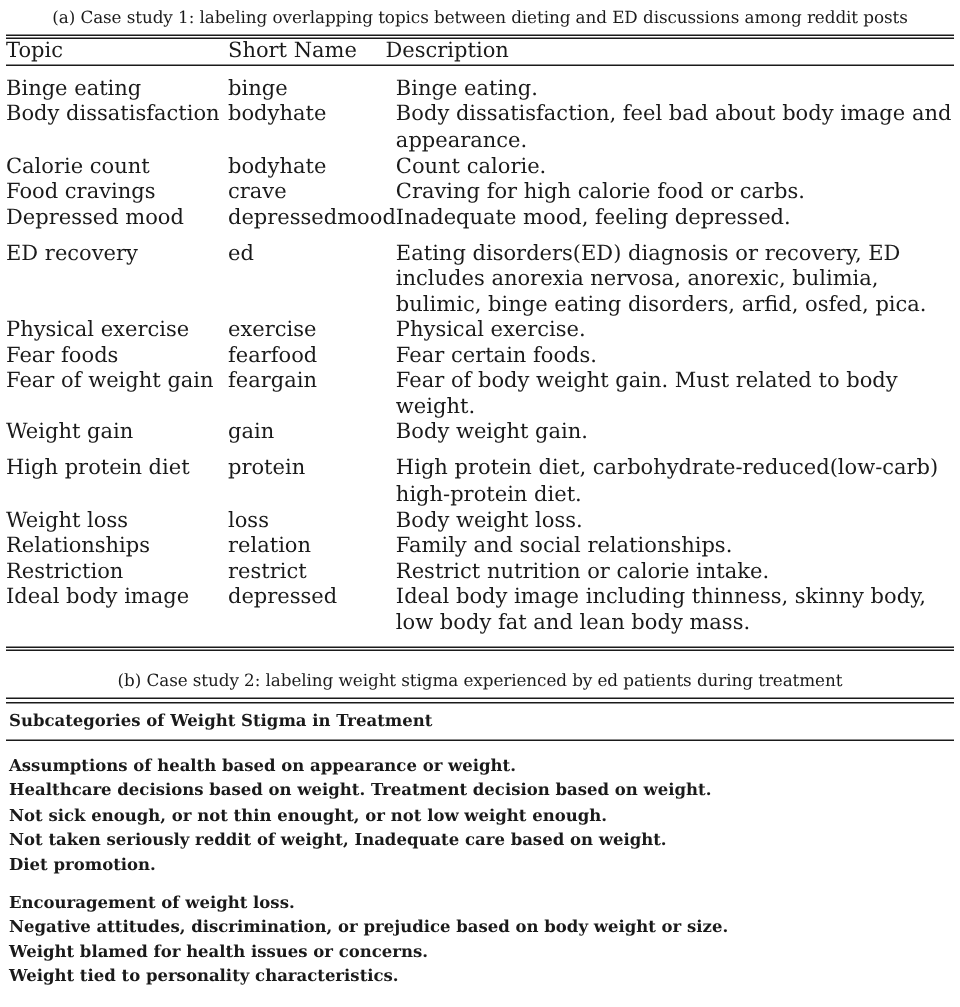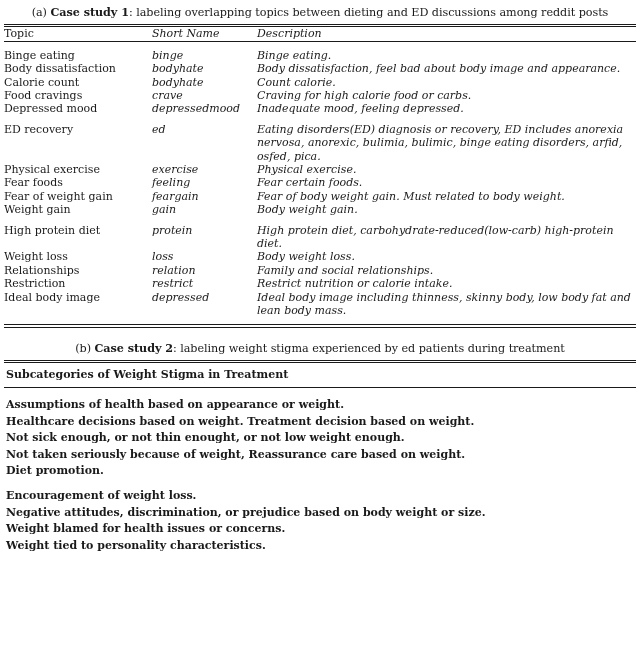--- a/index.html
+++ b/index.html
@@ -20,50 +20,50 @@
     height: 671px;
     box-sizing: border-box;
   }
   .caption {
     font-size: 11.2px;
     text-align: center;
     line-height: 1.25;
     padding: 3px 6px 4px 6px;
     letter-spacing: -0.05px;
   }
-  .caption .cs-bold { font-weight: bold; }
+  .caption .cs-bold { font-weight: normal; }
 
   .rule-thick {
     border-top: 1.1px solid #1a1a1a;
     border-bottom: 1.1px solid #1a1a1a;
     height: 1.3px;
     margin: 0 4px;
   }
   .rule-thin {
     border-top: 1.0px solid #1a1a1a;
     height: 0;
     margin: 0 4px;
   }
 
   table.tbl {
     width: calc(100% - 8px);
     margin: 0 4px;
     border-collapse: collapse;
-    font-size: 11px;
+    font-size: 14px;
     line-height: 1.22;
   }
   table.tbl td, table.tbl th {
     text-align: left;
     vertical-align: top;
     font-weight: normal;
     padding: 0;
   }
   .col-topic { width: 148px; padding-right: 6px; }
-  .col-short { width: 105px; padding-right: 6px; font-style: italic; }
-  .col-desc  { width: auto; font-style: italic; }
+  .col-short { width: 105px; padding-right: 6px; }
+  .col-desc  { width: auto; }
 
   .hdr-row td { padding: 4.5px 0 5px 2px; }
   .hdr-row td.col-short { padding-left: 0; }
   .body-row td { padding: 1.0px 0 1.0px 2px; }
   .body-row td.col-short { padding-left: 0; }
 
   .gap-row td { height: 7px; padding: 0; }
 
   
   table.tblb {
@@ -152,21 +152,21 @@
           <td class="col-short">ed</td>
           <td class="col-desc">Eating disorders(ED) diagnosis or recovery, ED includes anorexia nervosa, anorexic, bulimia, bulimic, binge eating disorders, arfid, osfed, pica.</td>
         </tr>
         <tr class="body-row">
           <td class="col-topic">Physical exercise</td>
           <td class="col-short">exercise</td>
           <td class="col-desc">Physical exercise.</td>
         </tr>
         <tr class="body-row">
           <td class="col-topic">Fear foods</td>
-          <td class="col-short">feeling</td>
+          <td class="col-short">fearfood</td>
           <td class="col-desc">Fear certain foods.</td>
         </tr>
         <tr class="body-row">
           <td class="col-topic">Fear of weight gain</td>
           <td class="col-short">feargain</td>
           <td class="col-desc">Fear of body weight gain. Must related to body weight.</td>
         </tr>
         <tr class="body-row">
           <td class="col-topic">Weight gain</td>
           <td class="col-short">gain</td>
@@ -239,21 +239,21 @@
         <tr>
           <td>Assumptions of health based on appearance or weight.</td>
         </tr>
         <tr>
           <td>Healthcare decisions based on weight. Treatment decision based on weight.</td>
         </tr>
         <tr>
           <td>Not sick enough, or not thin enought, or not low weight enough.</td>
         </tr>
         <tr>
-          <td>Not taken seriously because of weight, Reassurance care based on weight.</td>
+          <td>Not taken seriously reddit of weight, Inadequate care based on weight.</td>
         </tr>
         <tr>
           <td>Diet promotion.</td>
         </tr>
 
         <tr class="gapb">
             <td></td>
           </tr>
 
         <tr>

